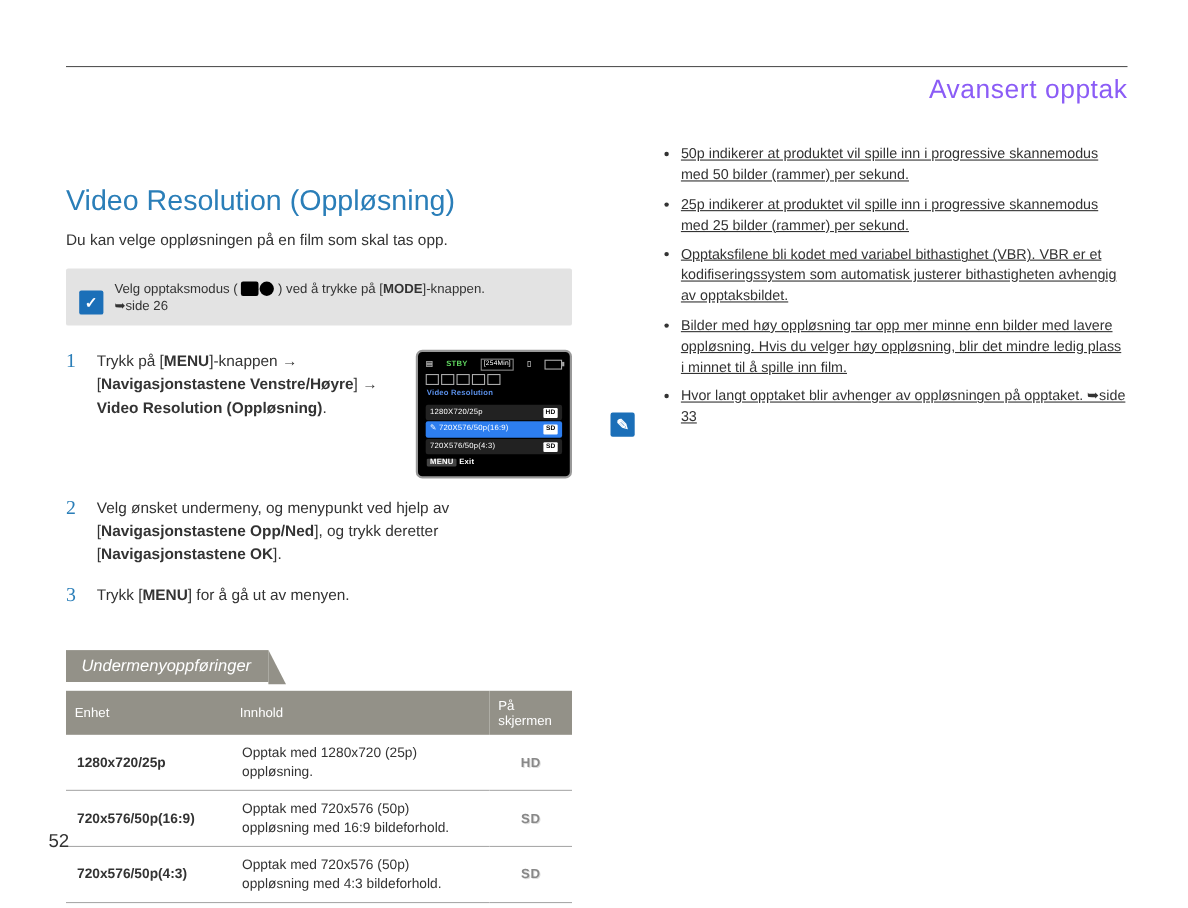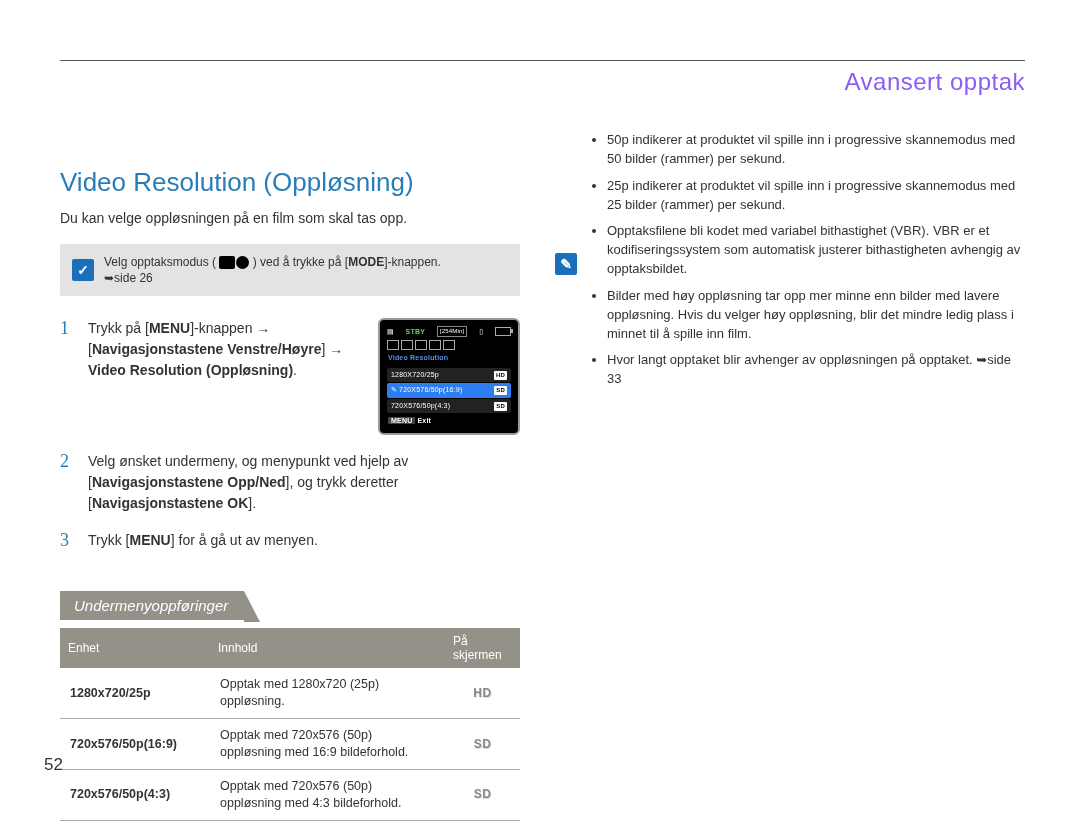--- a/index.html
+++ b/index.html
@@ -45,21 +45,21 @@
     margin: 0 0 12px 0;
   }
   .intro {
     font-size: 14px;
     margin-bottom: 18px;
   }
   .note-box {
     background: #e3e3e3;
     padding: 10px 12px;
     display: flex;
-    align-items: center;
+    align-items: flex-end;
     gap: 10px;
     border-radius: 2px;
     margin-bottom: 22px;
     font-size: 12px;
     line-height: 1.35;
   }
   .note-icon {
     width: 22px; height: 22px;
     background: #1b6fb8;
     color: #fff;
@@ -180,21 +180,21 @@
     display:inline-block;
     font-family: "Arial Black", Arial, sans-serif;
     font-weight:900;
     font-size:12px;
     color:#888;
     text-shadow: 1px 1px 0 #ddd;
     letter-spacing:0.5px;
   }
 
   
-  .right-note { display:flex; gap:12px; align-items:center; }
+  .right-note { display:flex; gap:24px; align-items:flex-end;text-decoration:underline; }
   .right-note .icon-col { flex:0 0 24px; }
   .right-note ul {
     margin: 0; padding: 0 0 0 16px;
     font-size: 13px;
     line-height: 1.45;
   }
   .right-note ul li { margin-bottom: 8px; }
 
   .page-num {
     position: absolute;

